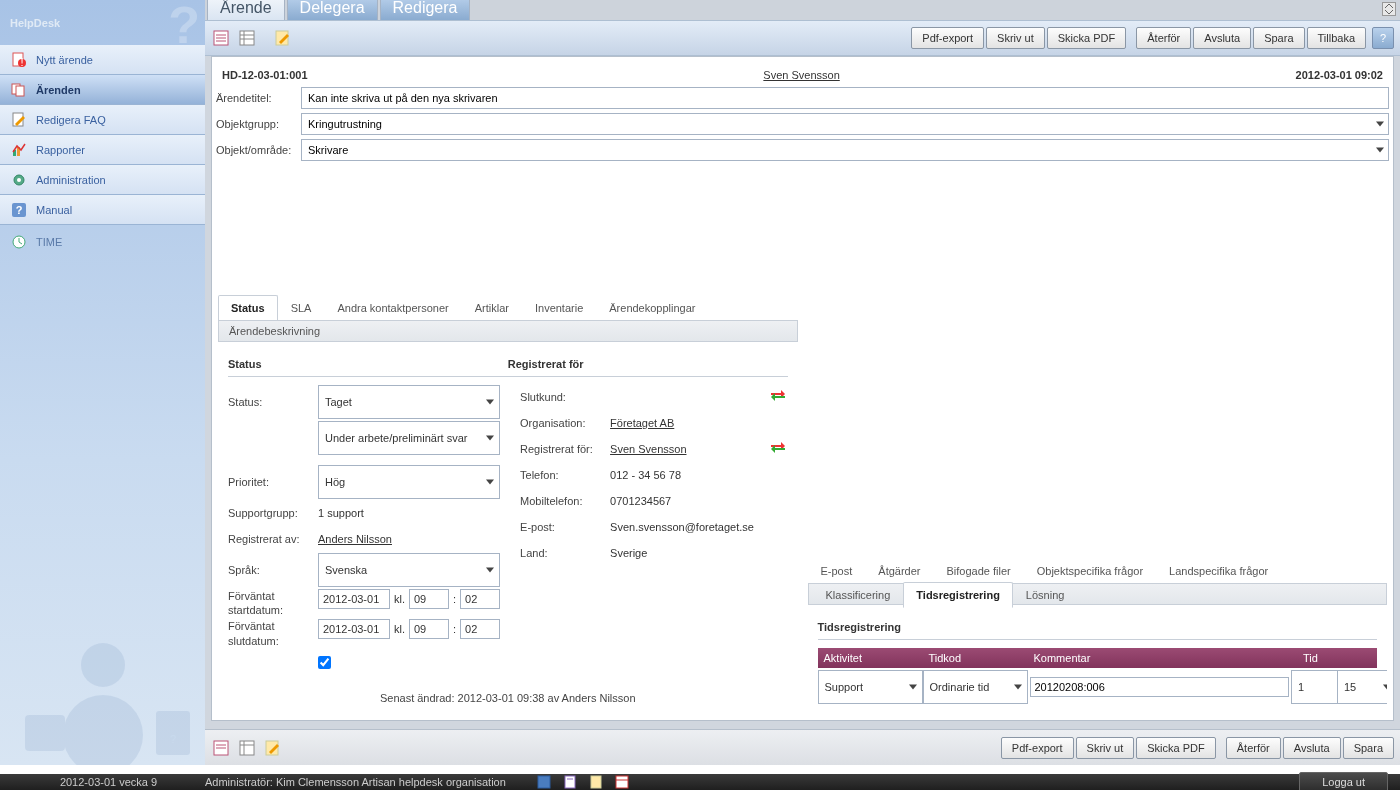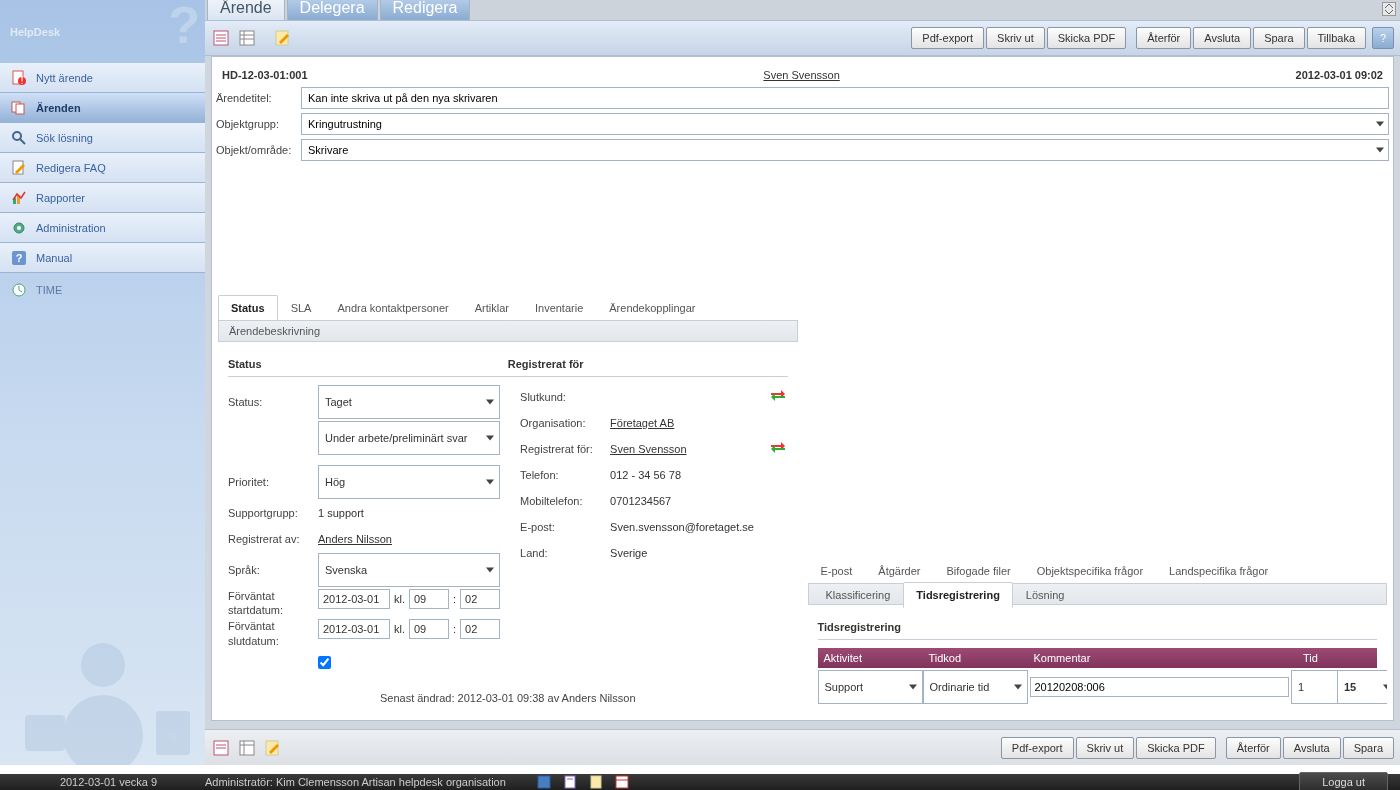--- a/index.html
+++ b/index.html
@@ -1,19 +1,19 @@
 <!DOCTYPE html>
 <html><head>
 <meta charset="utf-8">
 <style>
 *{box-sizing:border-box;margin:0;padding:0;font-family:Arial,Helvetica,sans-serif;font-size:11px;}
 body{background:#ffffff;color:#333;width:1400px;height:790px;overflow:hidden;position:relative;}
 
 .sidebar{position:absolute;left:0;top:0;width:205px;height:765px;background:linear-gradient(to bottom,#a8c3e6,#c9dbf0 60%,#d8e5f3);}
-.brand{height:63px;display:flex;align-items:center;padding-left:10px;color:#e0eaf5;font-size:22px;font-weight:bold;position:relative;}
+.brand{height:45px;display:flex;align-items:center;padding-left:10px;color:#e0eaf5;font-size:22px;font-weight:bold;position:relative;}
 .brand .qmark{position:absolute;right:5px;top:-5px;font-size:52px;color:rgba(255,255,255,.25);font-weight:bold;}
 .nav-item{display:flex;align-items:center;height:30px;padding:0 10px;border-bottom:1px solid #9ab4d4;color:#3a61a0;cursor:pointer;background:linear-gradient(#e8f0fa,#d5e2f3);}
 .nav-item.active{background:linear-gradient(#cfe0f6,#94b2d8);color:#203a67;font-weight:bold;}
 .nav-item .nicon{width:18px;height:18px;margin-right:8px;display:inline-flex;align-items:center;justify-content:center;}
 .nav-item.time{background:none;border:none;color:#5a7aa8;padding-top:4px;}
 .silhouette{position:absolute;bottom:0;left:0;right:0;height:150px;opacity:.12;display:flex;align-items:flex-end;justify-content:center;}
 
 .main{position:absolute;left:205px;top:0;right:0;height:765px;background:#d0d6de;}
 .top-tabs{height:20px;background:#cdd3db;display:flex;align-items:flex-end;position:relative;}
 .top-tab{padding:3px 12px;border:1px solid #a6b3c4;border-bottom:none;border-radius:2px 2px 0 0;margin-left:2px;font-size:16px;cursor:pointer;}
@@ -59,21 +59,21 @@
 .datebox{border:1px solid #a6b3c4;height:20px;padding:0 4px;width:72px;background:#fff;display:inline-flex;align-items:center;}
 .tiny-sel{border:1px solid #a6b3c4;height:20px;width:40px;background:#fff;display:inline-flex;align-items:center;padding:0 14px 0 4px;position:relative;}
 .last-changed{text-align:center;color:#444;margin-top:16px;}
 
 .tt-header{background:linear-gradient(#9b4b73,#82335c);color:#fff;display:flex;height:20px;align-items:center;font-size:11px;}
 .tt-header>div{padding:0 6px;}
 .ttc1{width:105px;}
 .ttc2{width:105px;}
 .ttc3{flex:1;}
 .ttc4{width:40px;}
-.ttc5{width:40px;font-weight:bold;}
+.ttc5{width:40px;}
 .tt-row{display:flex;align-items:center;margin-top:2px;}
 .tt-row .cell{padding:0;}
 .tt-input{border:1px solid #a6b3c4;height:20px;padding:0 4px;background:#fff;width:100%;}
 
 .bottombar{position:absolute;bottom:0;left:0;right:0;height:36px;background:linear-gradient(#edeff2,#dcdfe4);border-top:1px solid #b5bfcb;display:flex;align-items:center;padding:0 6px;}
 
 .statusbar{position:absolute;left:0;right:0;bottom:0;height:16px;background:linear-gradient(#3a3a3a,#1f1f1f);color:#ccc;display:flex;align-items:center;padding:0 12px;}
 .statusbar .sleft{width:193px;text-align:center;}
 .statusbar .smid{flex:1;display:flex;align-items:center;gap:10px;}
 .sicon{width:16px;height:16px;display:inline-flex;align-items:center;justify-content:center;cursor:pointer;}
@@ -100,29 +100,20 @@
     <span>Nytt ärende</span>
   </div>
   <div class="nav-item active">
     <span class="nicon">
         <svg width="16" height="16">
           <rect x="1" y="2" width="8" height="10" fill="#fff" stroke="#c55"></rect>
           <rect x="5" y="4" width="8" height="10" fill="#fff" stroke="#c55"></rect>
         </svg>
       </span>
     <span>Ärenden</span>
-  </div>
-  <div class="nav-item">
-    <span class="nicon">
-        <svg width="16" height="16">
-          <circle cx="6" cy="6" r="4" fill="none" stroke="#468" stroke-width="2"></circle>
-          <line x1="9" y1="9" x2="14" y2="14" stroke="#468" stroke-width="2"></line>
-        </svg>
-      </span>
-    <span>Sök lösning</span>
   </div>
   <div class="nav-item">
     <span class="nicon">
         <svg width="16" height="16">
           <rect x="2" y="1" width="10" height="13" fill="#fff" stroke="#888"></rect>
           <path d="M4 12 L12 4 L14 6 L6 14 Z" fill="#e90"></path>
         </svg>
       </span>
     <span>Redigera FAQ</span>
   </div>

